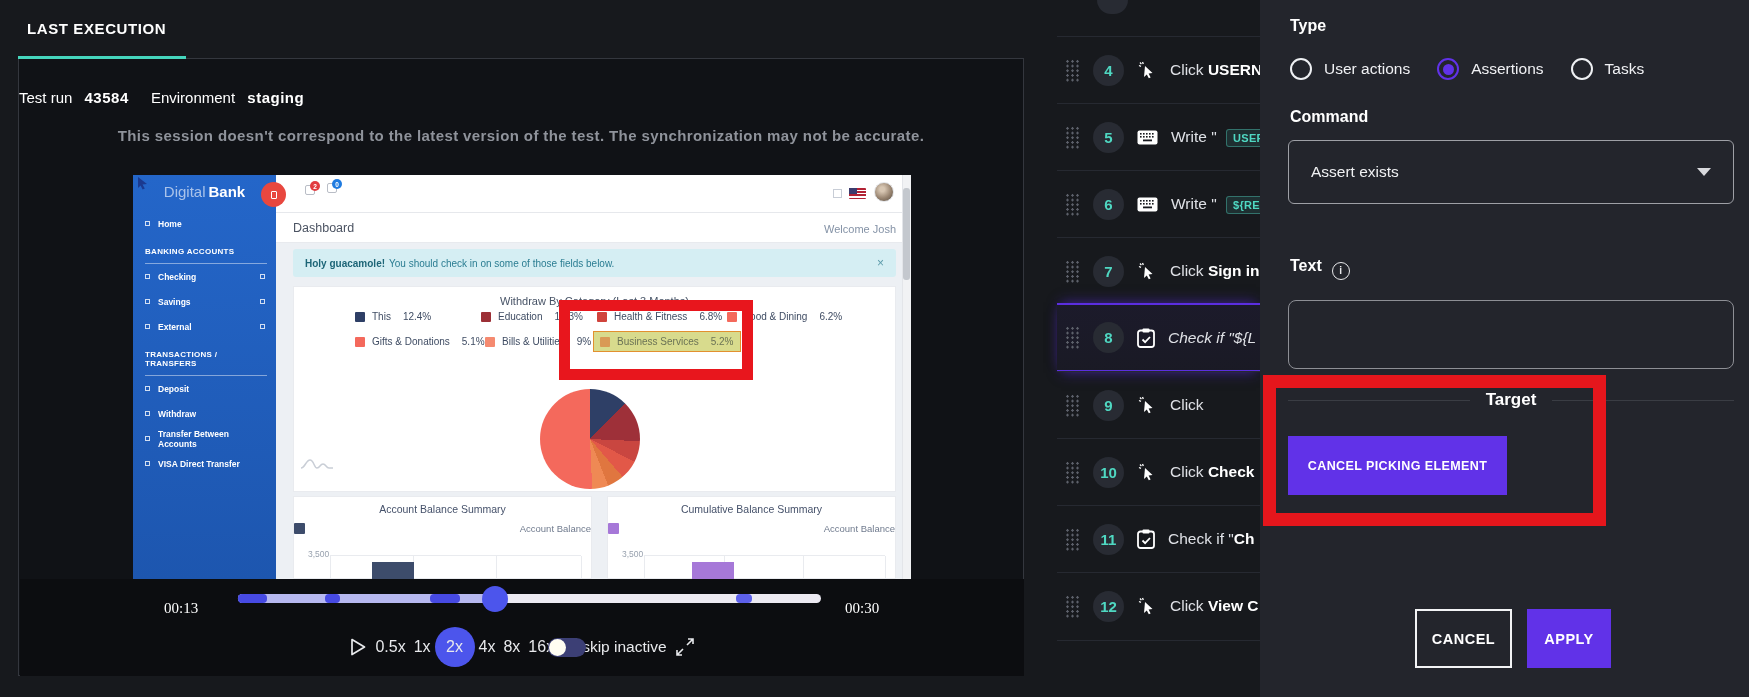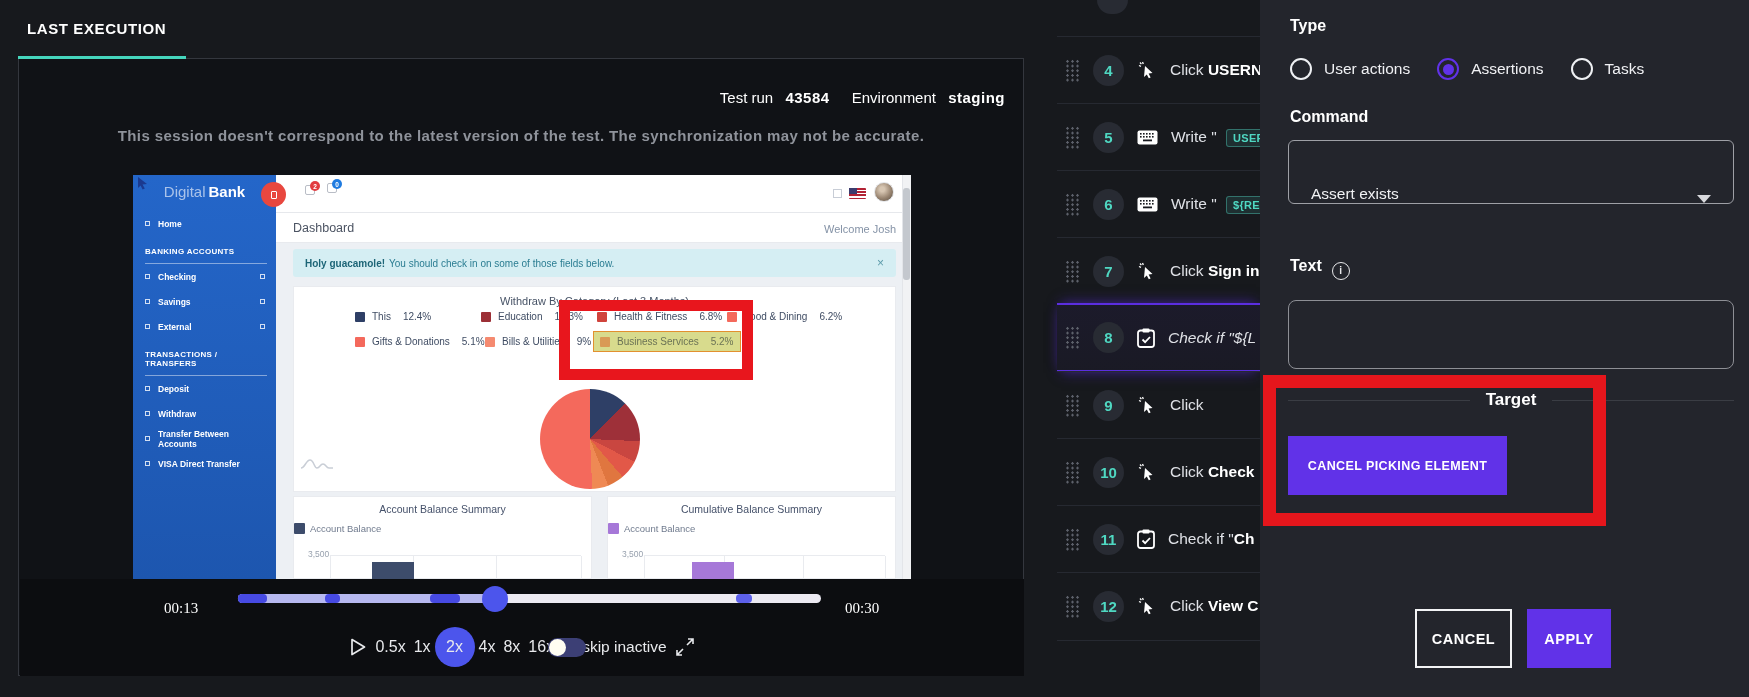--- a/index.html
+++ b/index.html
@@ -3,21 +3,21 @@
 <meta charset="utf-8">
 <style>
   html,body{margin:0;padding:0;background:#17191d;}
   *{box-sizing:border-box;font-family:"Liberation Sans",sans-serif;}
   .page{position:relative;width:1749px;height:697px;background:#17191d;overflow:hidden;}
 
   
   .tab-label{position:absolute;left:27px;top:20px;font-size:15px;font-weight:bold;color:#fff;letter-spacing:.6px;}
   .tab-underline{position:absolute;left:18px;top:56px;width:168px;height:3px;background:var(--teal-accent);z-index:3;}
   .exec-box{position:absolute;left:18px;top:58px;width:1006px;height:618px;border:1px solid #34373e;background:#101216;}
-  .meta-line{position:absolute;left:0;top:30px;width:100%;text-align:right;color:#fff;font-size:15px;}
+  .meta-line{position:absolute;left:0;top:30px;width:100%;text-align:left;color:#fff;font-size:15px;}
   .meta-line b{margin:0 18px 0 8px;letter-spacing:.5px;}
   .warn-line{position:absolute;left:0;top:68px;width:100%;text-align:center;color:#8f939b;font-size:15px;font-weight:600;letter-spacing:.4px;}
 
   
   .frame{position:absolute;left:114px;top:116px;width:778px;height:404px;background:#edf0f4;overflow:hidden;}
   .vb-sidebar{position:absolute;left:0;top:0;width:143px;height:404px;background:linear-gradient(#2466c9,#1d56af);}
   .vb-logo{position:absolute;left:0;top:8px;width:143px;text-align:center;font-size:15px;color:#aac3ea;font-weight:300;}
   .vb-logo b{color:#fff;font-weight:bold;margin-left:3px;}
   .vb-nav{position:absolute;left:12px;top:36px;width:122px;color:#fff;}
   .vb-sec{font-size:8px;font-weight:bold;letter-spacing:.3px;margin-top:11px;padding-bottom:7px;border-bottom:1px solid rgba(255,255,255,.45);}
@@ -43,21 +43,21 @@
   .pie-card{left:160px;top:111px;width:603px;height:206px;}
   .pie-title{position:absolute;left:0;top:8px;width:100%;text-align:center;font-size:11px;color:#475366;}
   .lg-item{position:absolute;display:flex;align-items:center;font-size:10px;color:#3f4c63;white-space:nowrap;}
   .lg-sw{width:10px;height:10px;border-radius:1px;margin-right:7px;flex:none;}
   .lg-val{margin-left:12px;}
   .lg-item.hl{background:#d8db8d;border:1px solid #e2902f;padding:4px 6px;margin:-5px -7px;color:#6b7355;}
   .pie{position:absolute;left:246px;top:102px;width:100px;height:100px;border-radius:50%;}
   .spark{position:absolute;left:6px;top:168px;}
   .vid-red{position:absolute;left:426px;top:125px;width:194px;height:80px;border:11px solid #e8161d;z-index:6;}
   .sum-title{position:absolute;left:0;top:6px;width:100%;text-align:center;font-size:10.5px;color:#45516a;}
-  .sum-legend{position:absolute;left:0;top:26px;width:100%;display:flex;align-items:center;justify-content:flex-start;gap:5px;font-size:9.5px;color:#707b8e;}
+  .sum-legend{position:absolute;left:0;top:26px;width:100%;display:flex;align-items:center;justify-content:space-between;gap:5px;font-size:9.5px;color:#707b8e;}
   .sum-sw{width:11px;height:11px;border-radius:1px;}
   .sum-axis{position:absolute;left:14px;top:52px;font-size:8.5px;color:#98a1ae;}
   .sum-grid{position:absolute;left:36px;top:58px;right:10px;bottom:0;border-top:1px solid #e9ebef;}
   .sum-grid i{position:absolute;top:0;bottom:0;width:1px;background:#e9ebef;}
   .sum-bar{position:absolute;top:65px;height:20px;}
   .vb-scroll{position:absolute;left:769px;top:0;width:9px;height:404px;background:#f1f2f4;border-left:1px solid #e3e5e9;}
   .vb-thumb{position:absolute;left:770px;top:13px;width:7px;height:92px;background:#c4c8ce;border-radius:3px;}
 
   
   .player{position:absolute;left:1px;top:520px;width:1004px;height:97px;background:#0c0d10;}
@@ -88,21 +88,21 @@
   .partial-circle{position:absolute;left:72px;top:0;width:31px;height:14px;border-radius:0 0 16px 16px;background:#282b33;}
 
   
   .panel{position:absolute;left:1260px;top:0;width:489px;height:697px;background:#23252c;}
   .p-h{position:absolute;font-size:16px;font-weight:bold;color:#fff;}
   .radio-row{position:absolute;left:30px;top:58px;display:flex;align-items:center;gap:27px;}
   .radio-item{display:flex;align-items:center;gap:12px;color:#f0f1f4;font-size:15.5px;}
   .rc{width:22px;height:22px;border:2.5px solid #eef0f3;border-radius:50%;flex:none;display:flex;align-items:center;justify-content:center;}
   .rc.on{border-color:var(--purple-accent);}
   .rc.on::after{content:'';width:11px;height:11px;border-radius:50%;background:var(--purple-accent);}
-  .select{position:absolute;left:28px;top:140px;width:446px;height:64px;border:1px solid #9ea0a6;border-radius:6px;display:flex;align-items:flex-end;padding:0 22px;color:#f0f1f3;font-size:15.5px;}
+  .select{position:absolute;left:28px;top:140px;width:446px;height:64px;border:1px solid #9ea0a6;border-radius:6px;display:flex;align-items:center;padding:0 22px;color:#f0f1f3;font-size:15.5px;}
   .caret{margin-left:auto;width:0;height:0;border-left:7px solid transparent;border-right:7px solid transparent;border-top:8px solid #d8d9dd;}
   .info{display:inline-flex;width:18px;height:18px;border:1.5px solid #e8e9eb;border-radius:50%;align-items:center;justify-content:center;font-size:10px;font-weight:bold;color:#e8e9eb;margin-left:10px;vertical-align:-3px;font-style:normal;}
   .textarea{position:absolute;left:28px;top:300px;width:446px;height:69px;border:1px solid #8d8f95;border-radius:8px;background:transparent;}
   .target-row{position:absolute;left:28px;top:390px;width:446px;display:flex;align-items:center;gap:16px;}
   .target-row .ln{flex:1;height:1px;background:#3a3d44;}
   .target-row .tl{font-size:17px;font-weight:bold;color:#fff;}
   .btn{display:flex;align-items:center;justify-content:center;font-weight:bold;color:#fff;}
   .cancel-pick{position:absolute;left:28px;top:436px;width:219px;height:59px;background:var(--purple-accent);font-size:12.5px;letter-spacing:.4px;}
   .cancel-btn{position:absolute;left:155px;top:609px;width:97px;height:59px;border:2px solid #f2f3f5;font-size:14.5px;letter-spacing:.5px;}
   .apply-btn{position:absolute;left:267px;top:609px;width:84px;height:59px;background:var(--purple-accent);font-size:14.5px;letter-spacing:.5px;}

